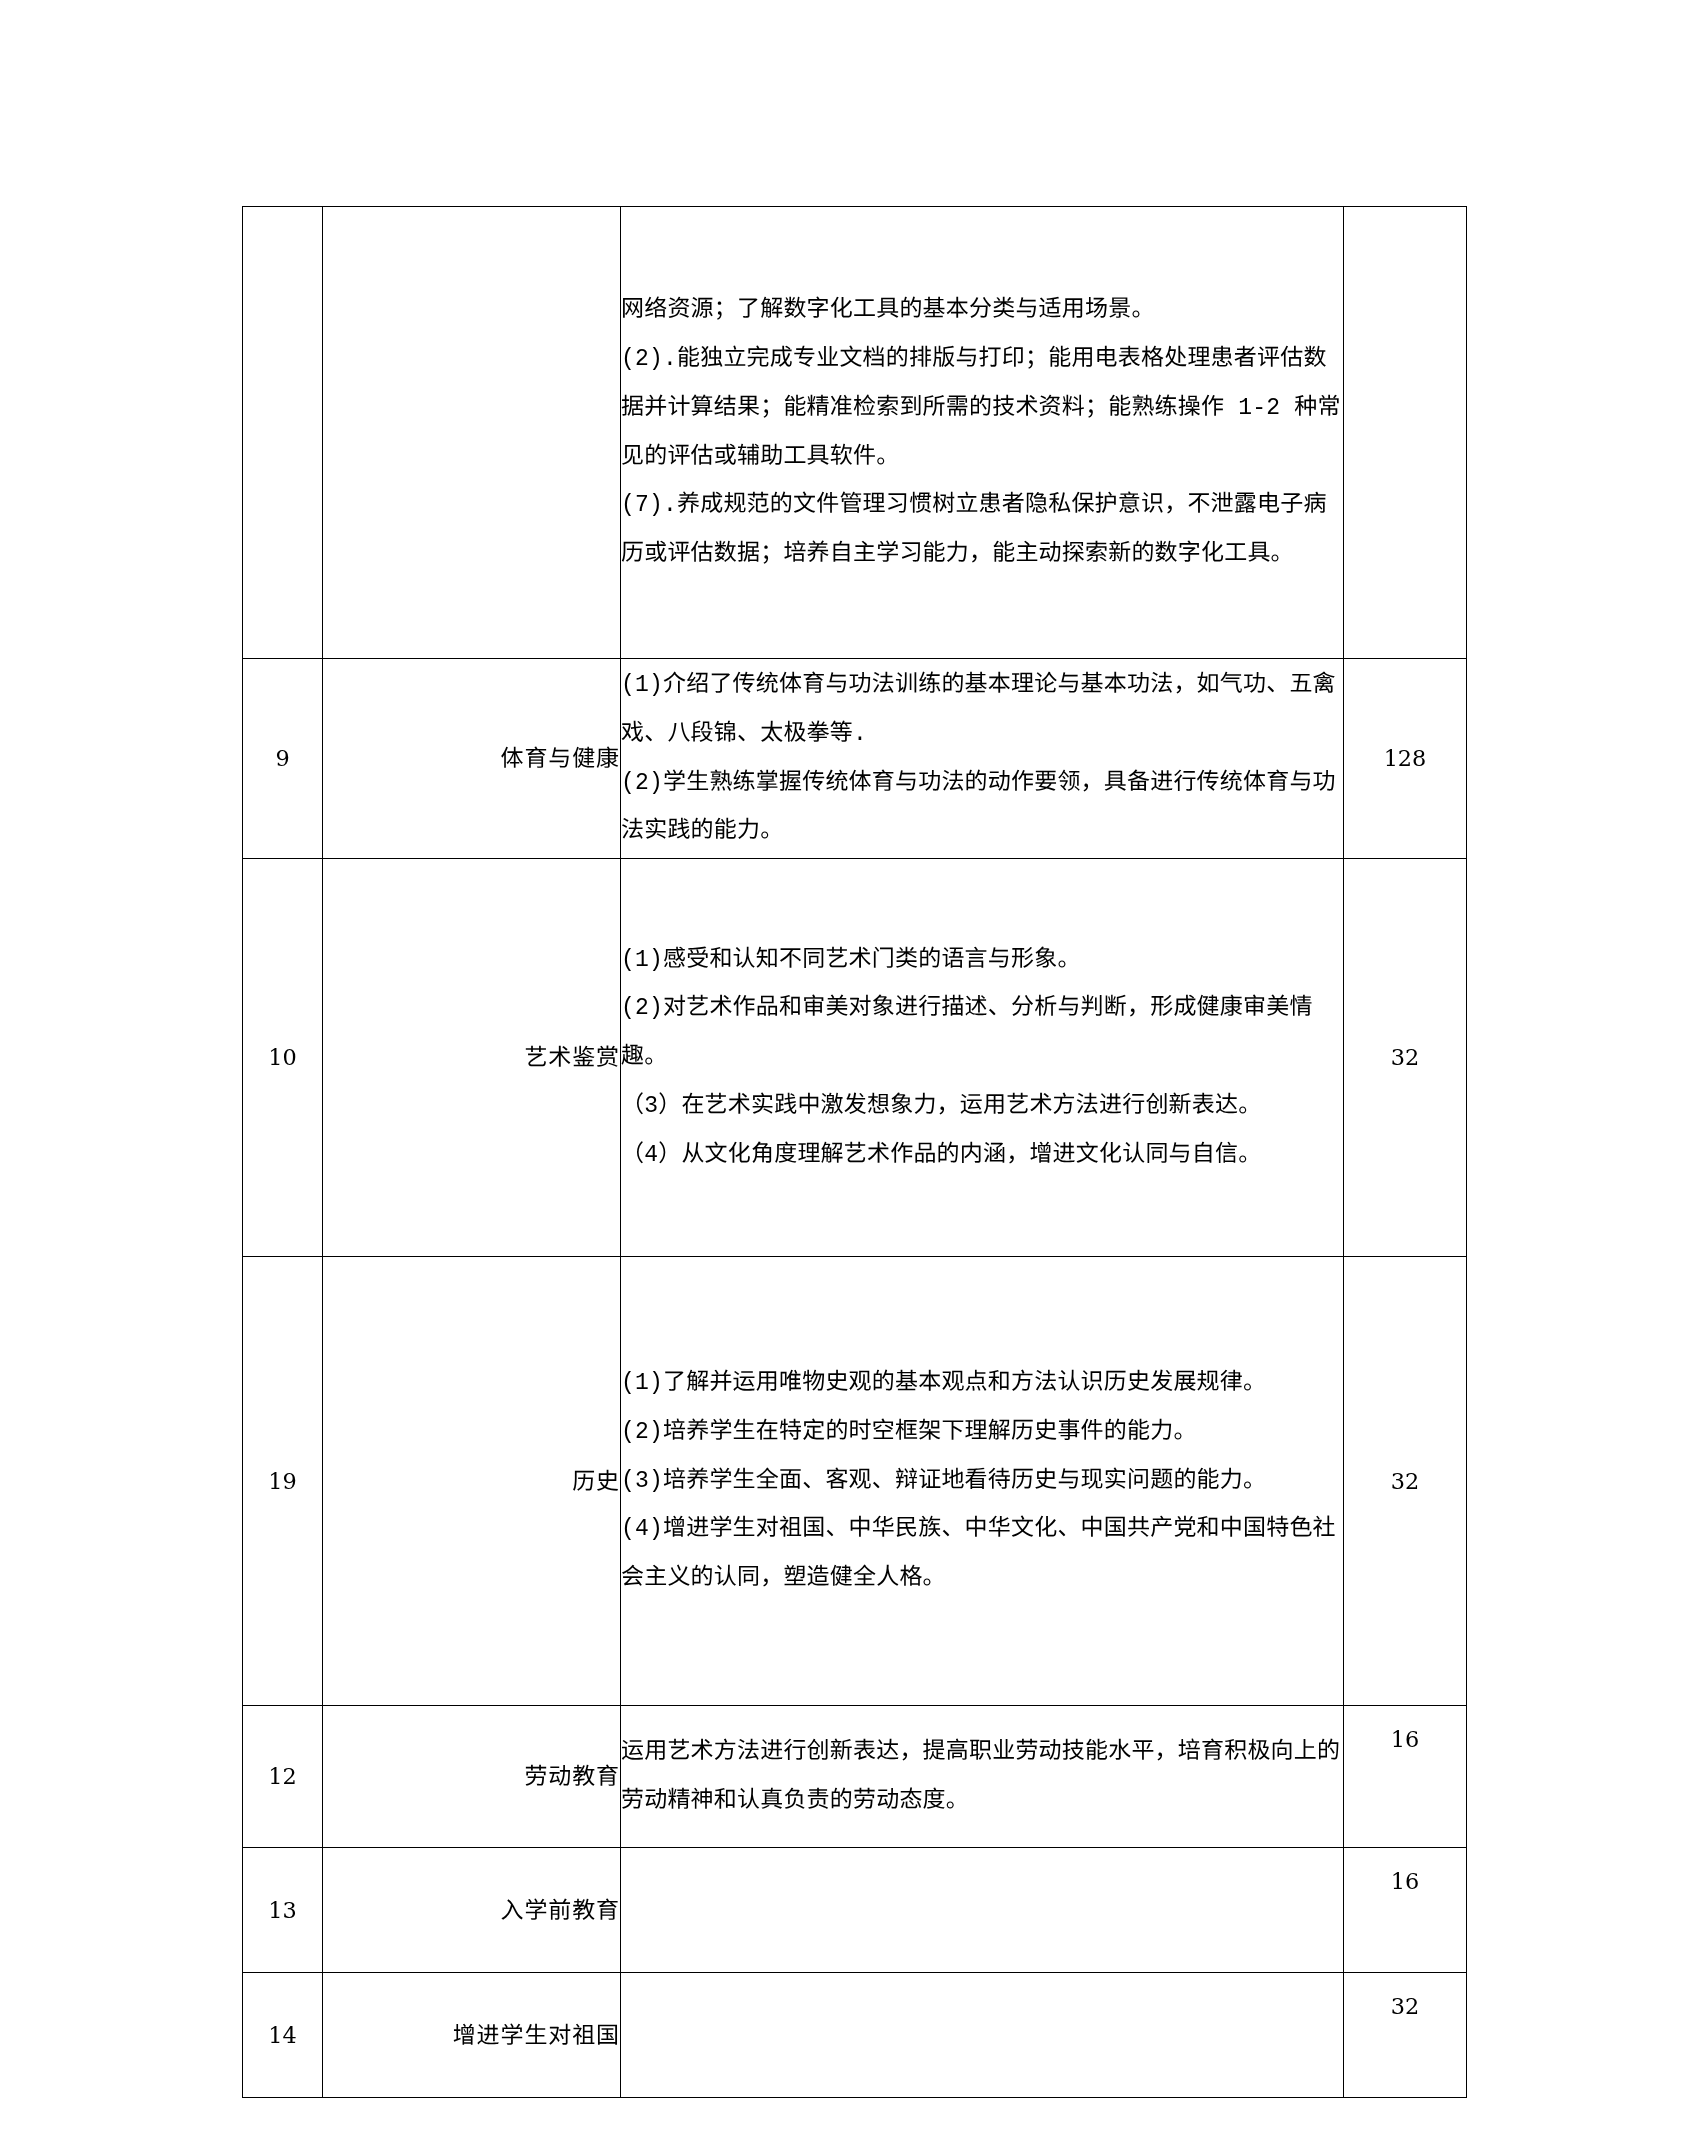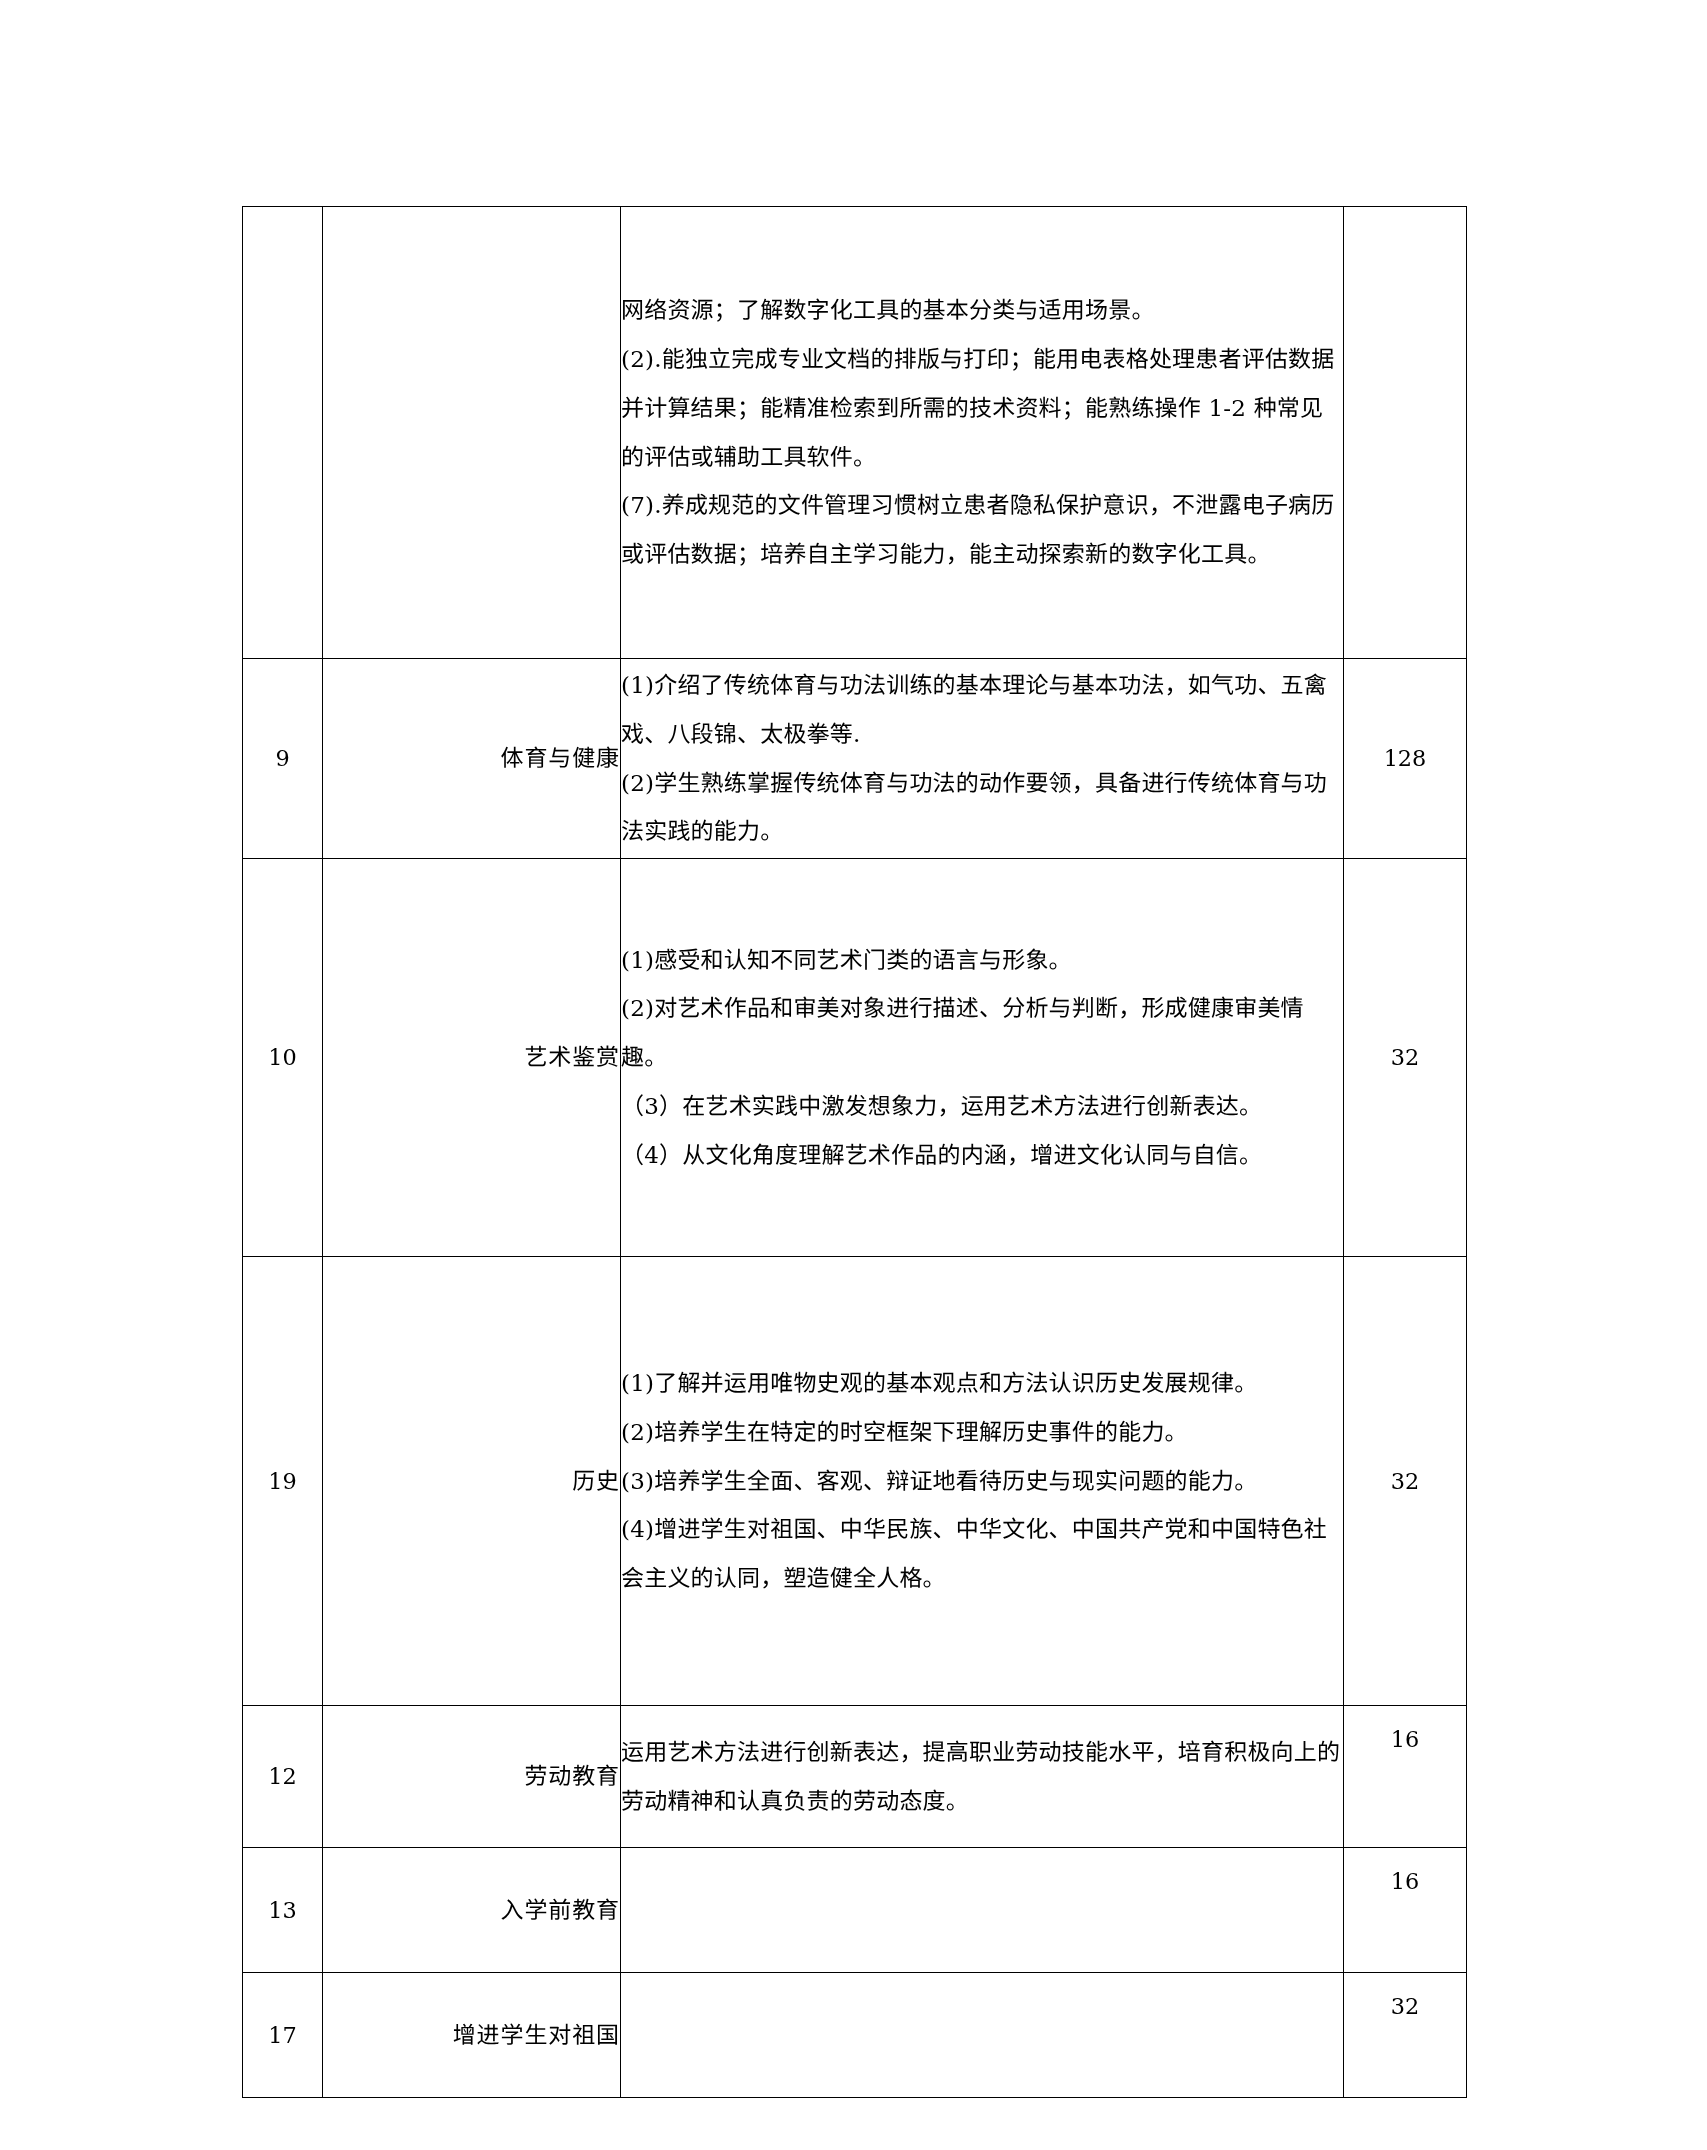--- a/index.html
+++ b/index.html
@@ -48,20 +48,21 @@
     font-size:23px;
     line-height:1.4;
     letter-spacing:0.9px;
   }
   .cell-desc{
     text-align:left;
     font-size:23px;
     line-height:2.12;
     padding:11.2px 12px 11.2px 13px;
     letter-spacing:0.2px;
+    font-family:Liberation Mono, monospace;
   }
   .cell-desc p{
     margin:0;
     padding:0;
     white-space:pre-wrap;
     word-break:break-all;
   }
   .cell-hrs.top-align{
     vertical-align:top;
     padding-top:20px;
@@ -145,21 +146,21 @@
         </tr>
 
         <tr style="height:125px;">
           <td class="cell-no">13</td>
           <td class="cell-name">入学前教育</td>
           <td class="cell-desc empty-cell"></td>
           <td class="cell-hrs top-align">16</td>
         </tr>
 
         <tr style="height:125px;">
-          <td class="cell-no">17</td>
+          <td class="cell-no">14</td>
           <td class="cell-name">增进学生对祖国</td>
           <td class="cell-desc empty-cell"></td>
           <td class="cell-hrs top-align">32</td>
         </tr>
 
       </tbody>
     </table>
   </div>
 </div>
 

